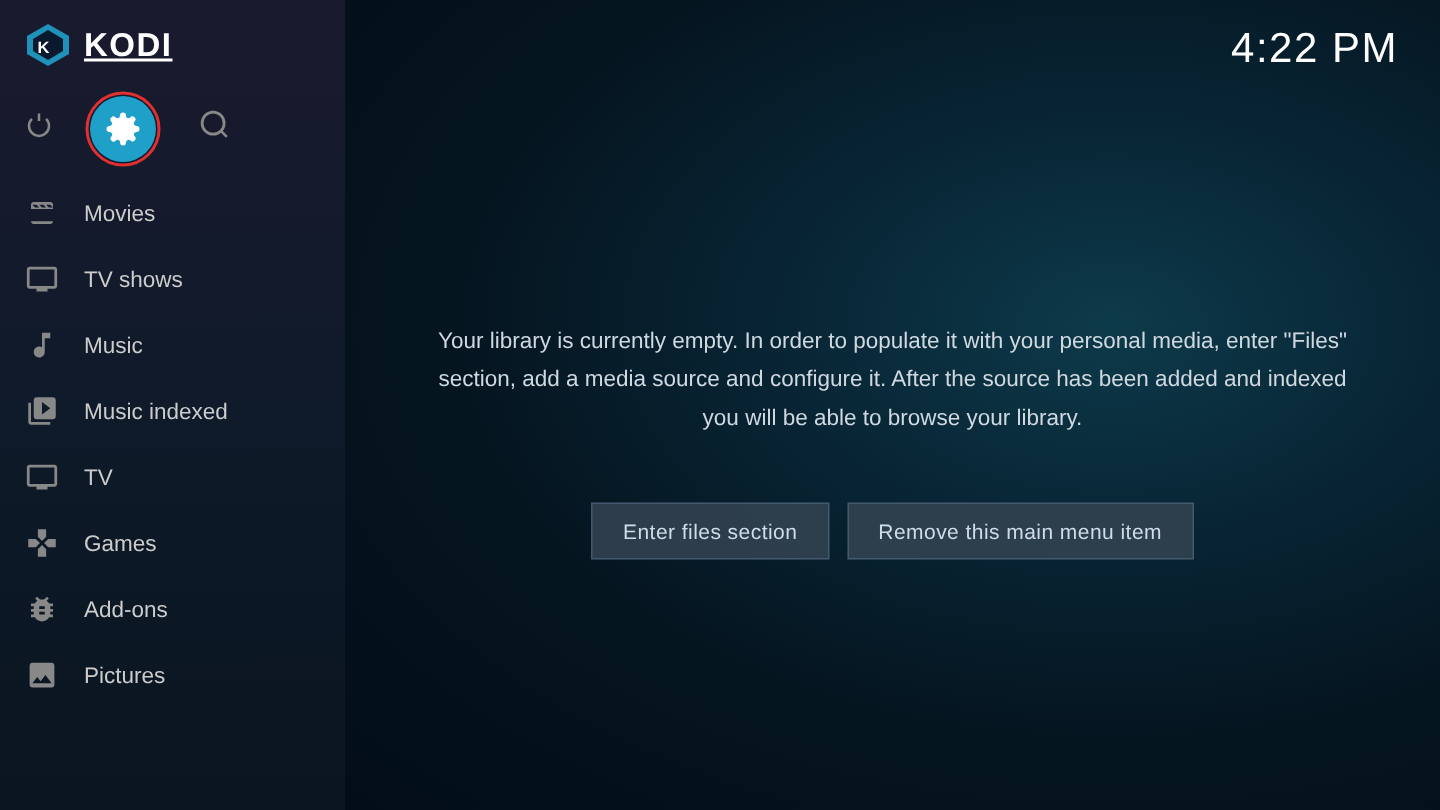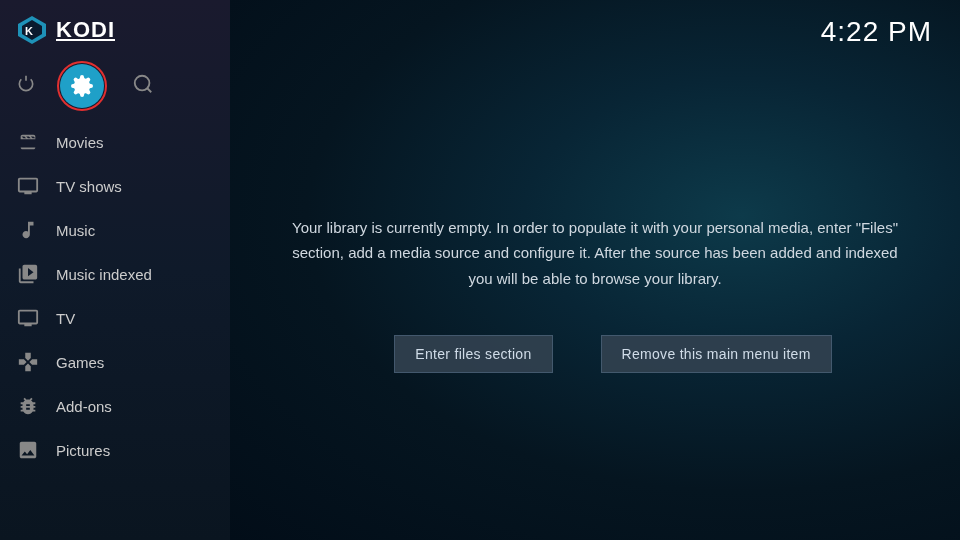--- a/index.html
+++ b/index.html
@@ -184,21 +184,20 @@
     }
 
     .action-btn {
       background: rgba(50, 65, 80, 0.9);
       border: 1px solid rgba(100, 130, 160, 0.4);
       color: #d0dce8;
       font-size: 14px;
       padding: 10px 20px;
       cursor: pointer;
       letter-spacing: 0.3px;
-      margin-left: 36px;
     }
   </style>
 </head>
 <body>
 
 <div class="sidebar">
   <div class="sidebar-header">
     <svg class="kodi-logo" viewBox="0 0 32 32" fill="none" xmlns="http://www.w3.org/2000/svg">
       <polygon points="16,2 30,10 30,22 16,30 2,22 2,10" fill="#1fa0c8" opacity="0.9"></polygon>
       <polygon points="16,6 26,12 26,20 16,26 6,20 6,12" fill="#0a1a2e"></polygon>

